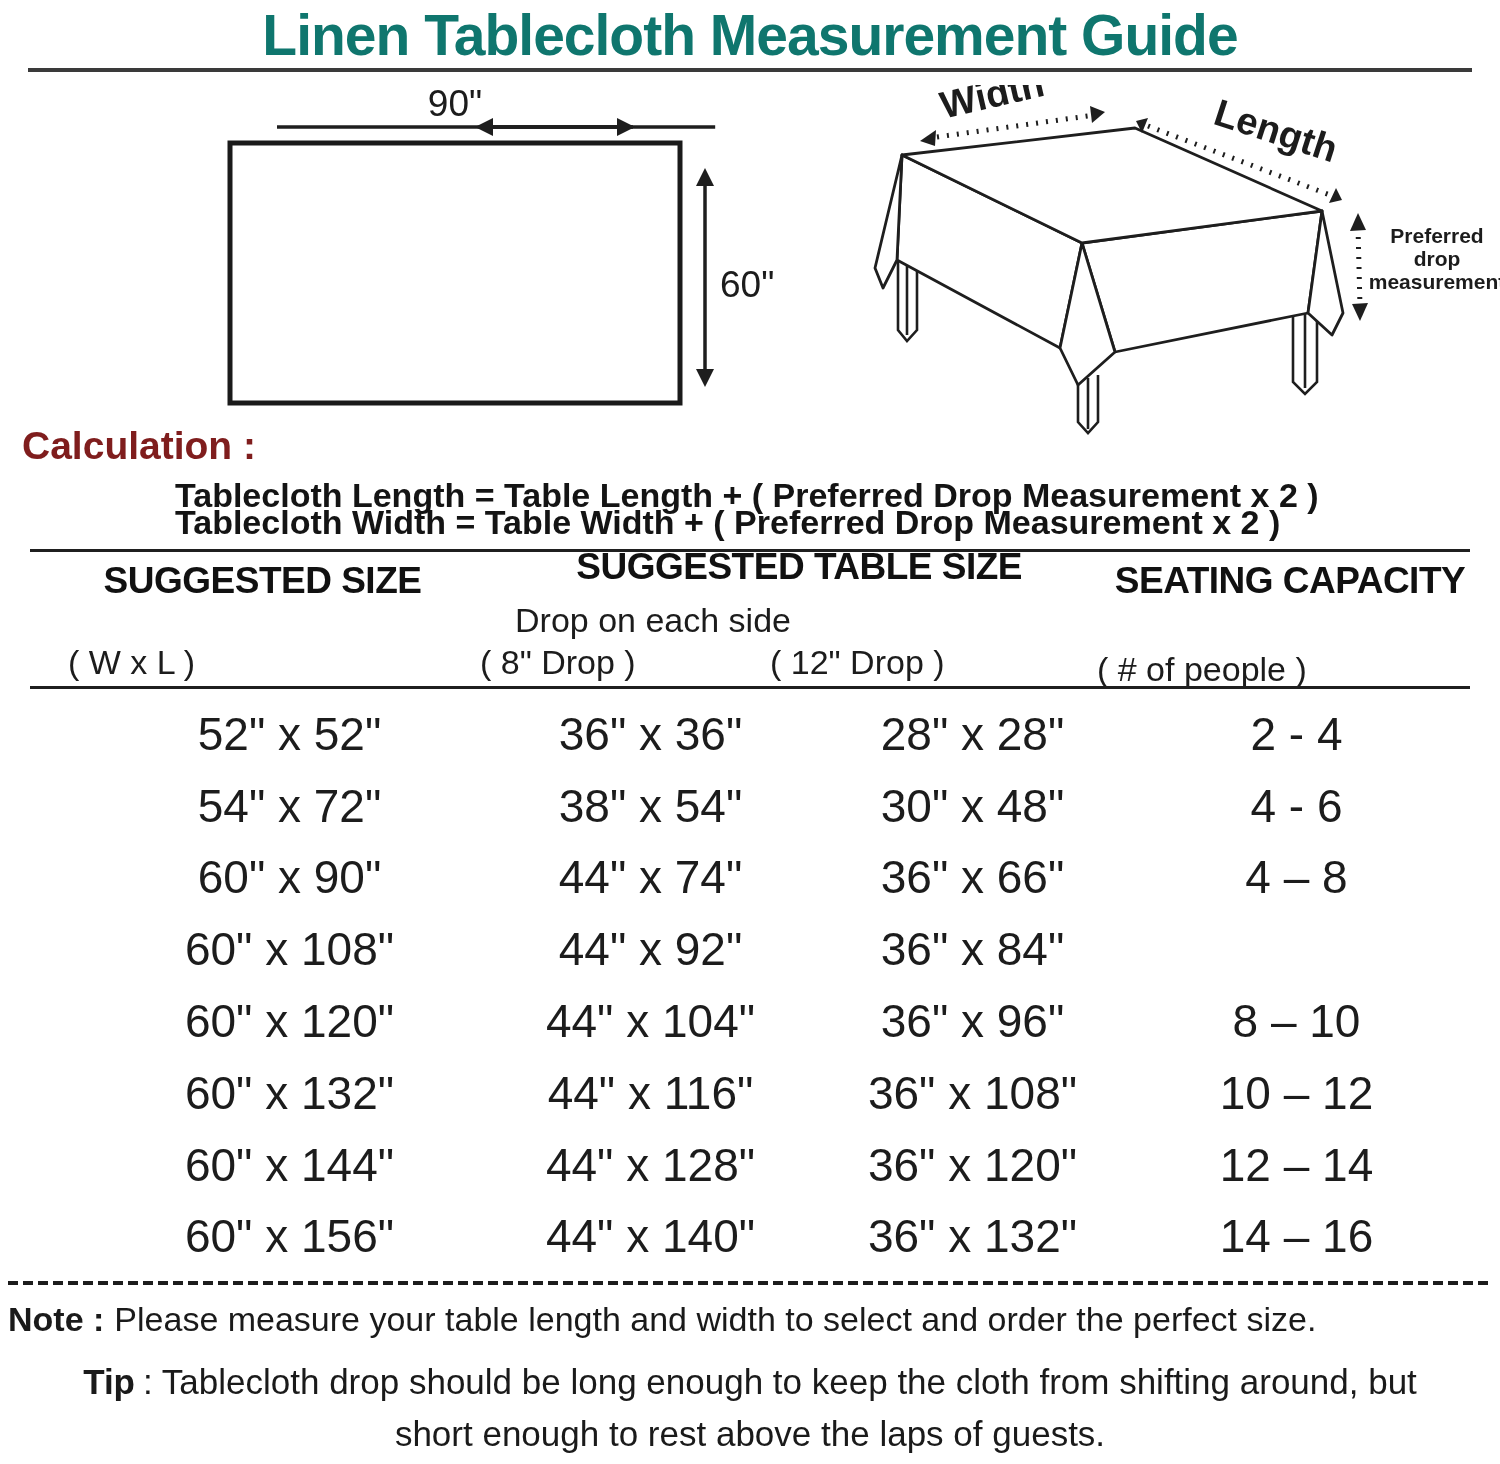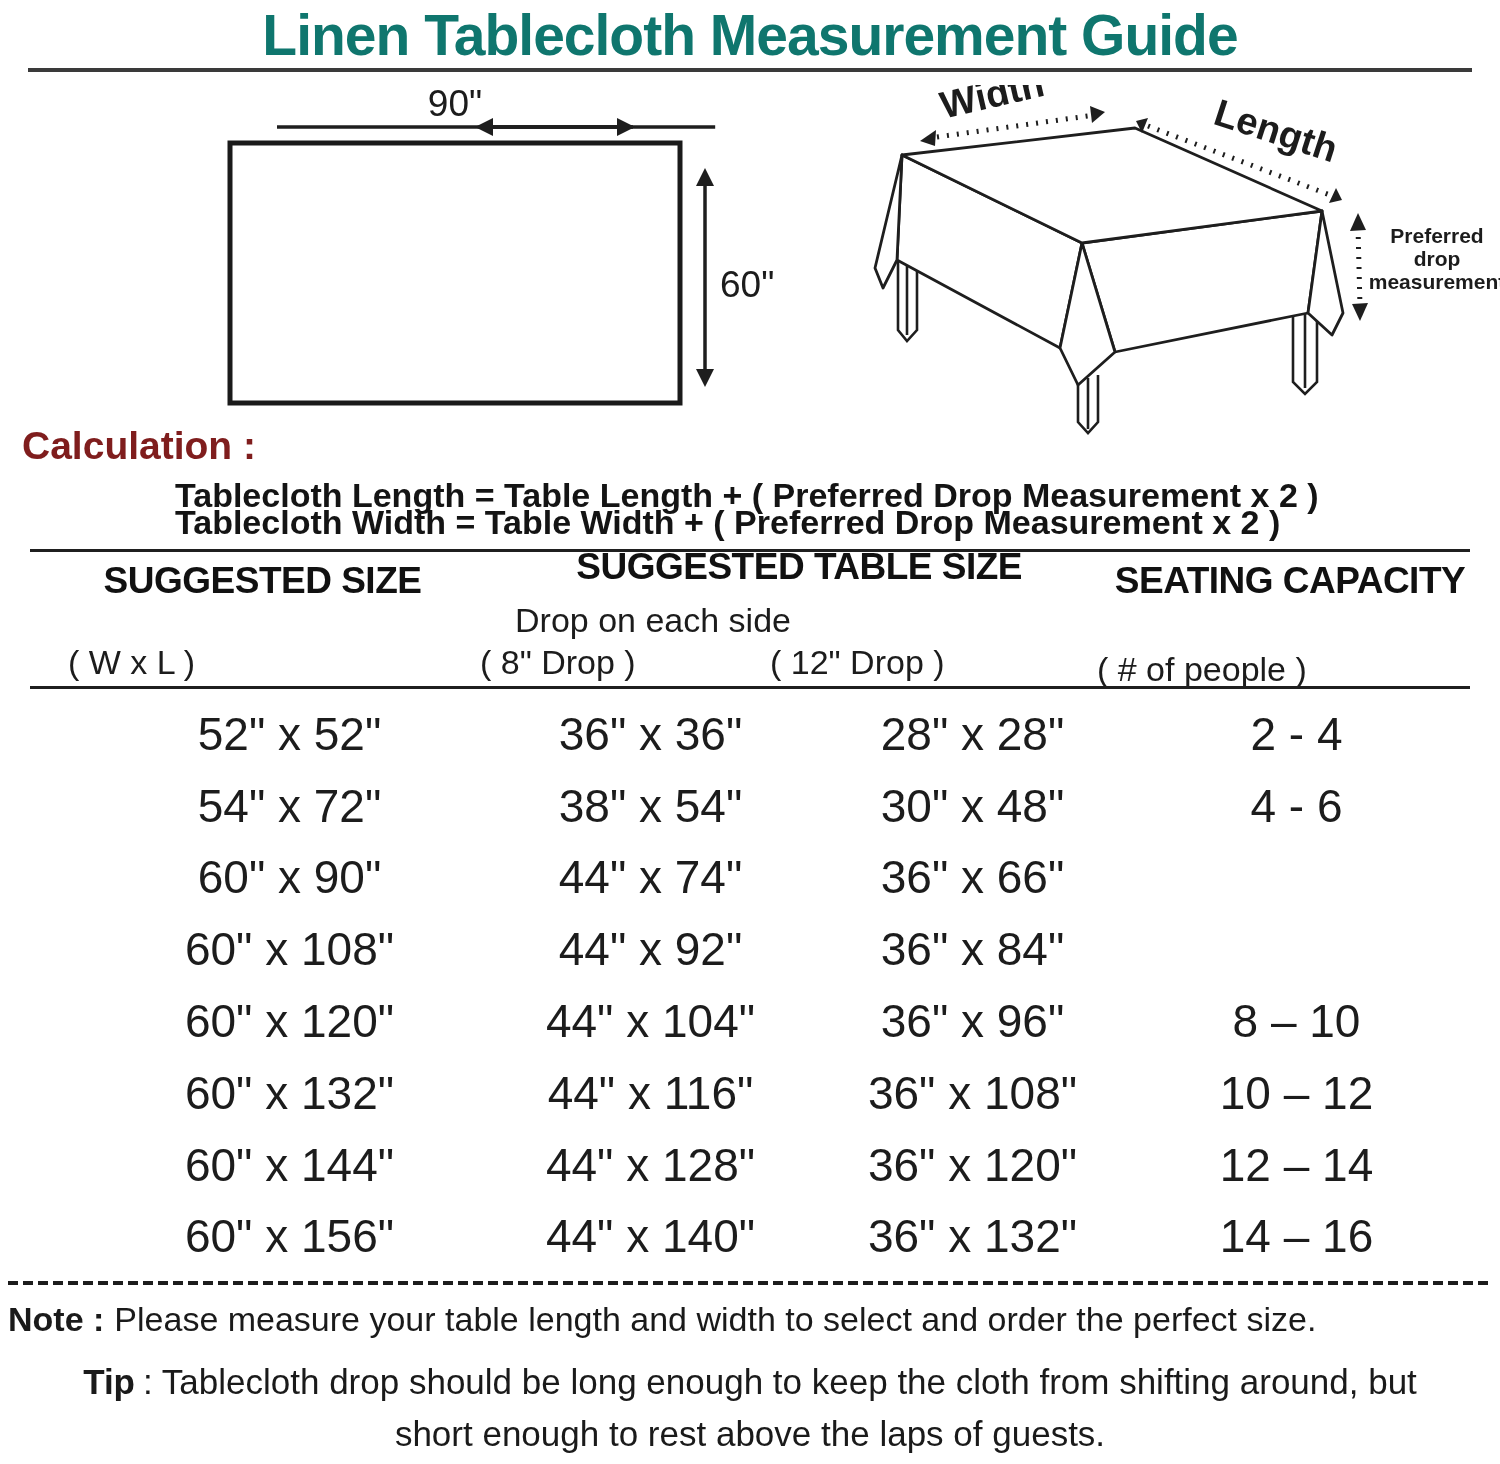--- a/index.html
+++ b/index.html
@@ -155,20 +155,21 @@
   <div class="trow">
     <div class="cell">54" x 72"</div>
     <div class="cell">38" x 54"</div>
     <div class="cell">30" x 48"</div>
     <div class="cell">4 - 6</div>
   </div>
   <div class="trow">
     <div class="cell">60" x 90"</div>
     <div class="cell">44" x 74"</div>
     <div class="cell">36" x 66"</div>
+    <div class="cell">4 – 8</div>
   </div>
   <div class="trow">
     <div class="cell">60" x 108"</div>
     <div class="cell">44" x 92"</div>
     <div class="cell">36" x 84"</div>
   </div>
   <div class="trow">
     <div class="cell">60" x 120"</div>
     <div class="cell">44" x 104"</div>
     <div class="cell">36" x 96"</div>

